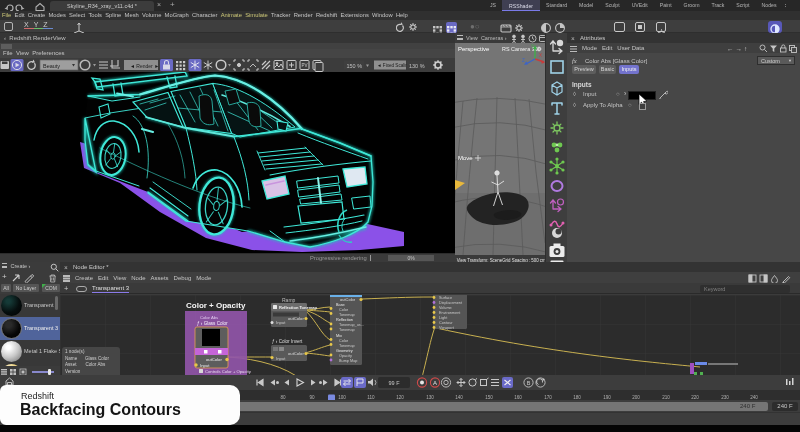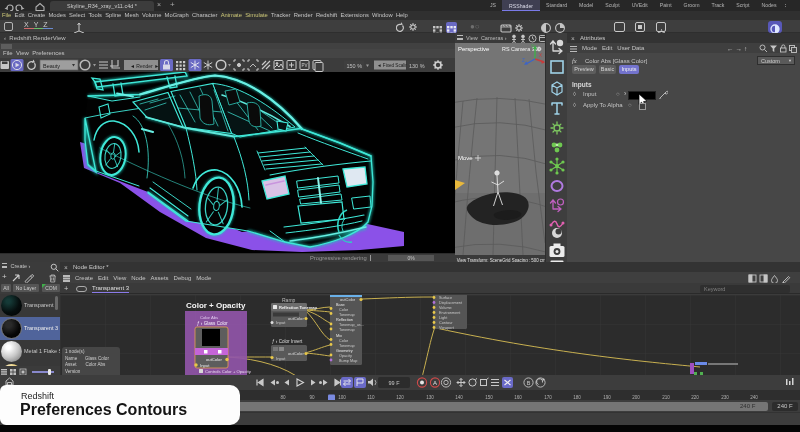--- a/index.html
+++ b/index.html
@@ -977,14 +977,14 @@
 <div class="abs" style="left:0;top:400px;width:800px;height:12px;background:#3d3d3d;" id="rangerow">
 <div style="position:absolute;left:2px;top:1.5px;width:766px;height:9px;background:#757575;border-radius:2px;"></div>
 <div style="position:absolute;left:740px;top:2.5px;color:#2e2e2e;font-size:6px;">240 F</div>
 <div style="position:absolute;left:772px;top:1.5px;width:26px;height:9px;background:#2c2c2c;border-radius:2px;color:#c8c8c8;font-size:6px;text-align:center;line-height:9px;">240 F</div>
 </div>
 <div class="abs" style="left:0;top:412px;width:800px;height:13px;background:#3d3d3d;border-top:1px solid #333;"></div>
 <div class="abs" style="left:0;top:425px;width:800px;height:7px;background:#050505;"></div>
 
 <div class="abs" style="left:0;top:385px;width:240px;height:40px;background:#fdfdfd;border-radius:6px 10px 10px 6px;">
 <div style="position:absolute;left:21px;top:6px;font-size:9px;color:#1d1d1d;">Redshift</div>
-<div style="position:absolute;left:20px;top:16px;font-size:16px;font-weight:bold;color:#141414;">Preferences Contours</div>
+<div style="position:absolute;left:20px;top:16px;font-size:16px;font-weight:bold;color:#141414;">Backfacing Contours</div>
 </div>
 
 </body></html>

